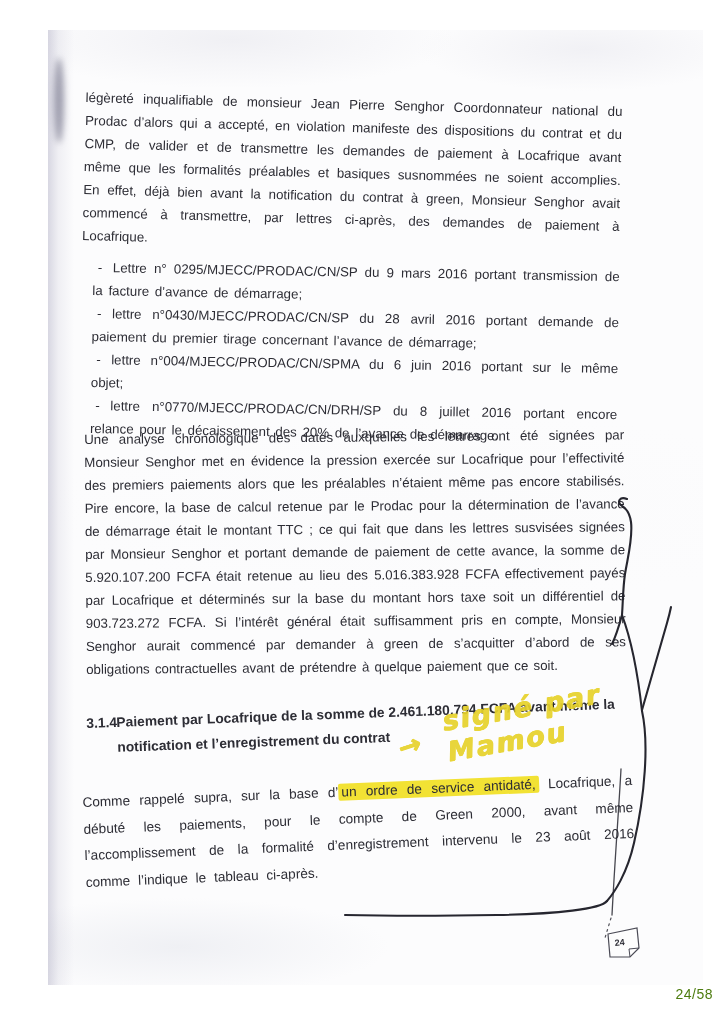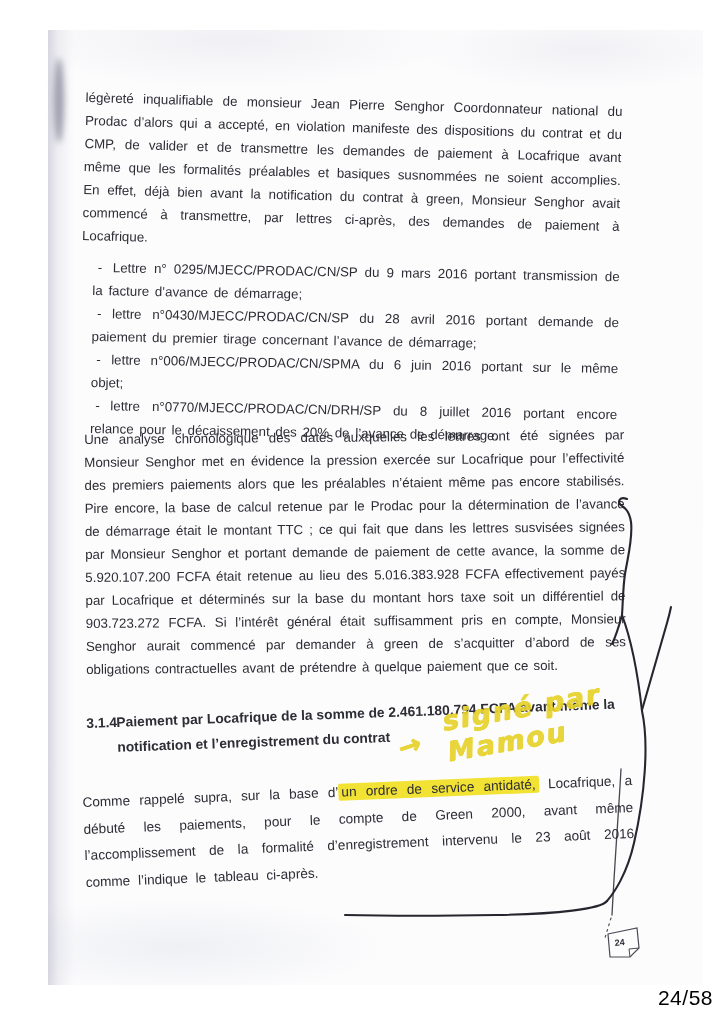--- a/index.html
+++ b/index.html
@@ -46,36 +46,36 @@
 
   
   .overlay{position:absolute;left:0;top:0;width:655px;height:955px;pointer-events:none;}
   .ink{fill:none;stroke:#26262f;stroke-width:2.1;stroke-linecap:round;stroke-linejoin:round;}
   .ink.thin{stroke-width:1.3;opacity:.85;}
   .ink.dot{stroke-width:1.2;stroke-dasharray:2 4;opacity:.8;}
   .stampbox{fill:#fdfdfd;stroke:#4a4a55;stroke-width:1.2;}
   .stampfold{fill:none;stroke:#4a4a55;stroke-width:1;}
   .stampnum{font-family:"Liberation Sans",sans-serif;font-size:9px;font-weight:bold;fill:#33333b;}
 
-  .folio{position:absolute;right:10px;top:986px;font-size:21px;color:#000000;
+  .folio{position:absolute;right:10px;top:986px;font-size:14px;color:#4d7c0f;
          letter-spacing:.5px;text-align:right;}
 </style>
 </head>
 <body>
 
 <div class="paper">
   <div class="edge-shadow"></div>
   <div class="edge-smudge"></div>
 
   <p class="txt p1">légèreté inqualifiable de monsieur Jean Pierre Senghor Coordonnateur national du Prodac d’alors qui a accepté, en violation manifeste des dispositions du contrat et du CMP, de valider et de transmettre les demandes de paiement à Locafrique avant même que les formalités préalables et basiques susnommées ne soient accomplies. En effet, déjà bien avant la notification du contrat à green, Monsieur Senghor avait commencé à transmettre, par lettres ci-après, des demandes de paiement à Locafrique.</p>
 
   <ul class="txt letters">
     <li><span class="bullet">-</span><span>Lettre n° 0295/MJECC/PRODAC/CN/SP du 9 mars 2016 portant transmission de la facture d’avance de démarrage;</span></li>
     <li><span class="bullet">-</span><span>lettre n°0430/MJECC/PRODAC/CN/SP du 28 avril 2016 portant demande de paiement du premier tirage concernant l’avance de démarrage;</span></li>
-    <li><span class="bullet">-</span><span>lettre n°006/MJECC/PRODAC/CN/SPMA du 6 juin 2016 portant sur le même objet;</span></li>
+    <li><span class="bullet">-</span><span>lettre n°004/MJECC/PRODAC/CN/SPMA du 6 juin 2016 portant sur le même objet;</span></li>
     <li><span class="bullet">-</span><span>lettre n°0770/MJECC/PRODAC/CN/DRH/SP du 8 juillet 2016 portant encore relance pour le décaissement des 20% de l’avance de démarrage.</span></li>
   </ul>
 
   <p class="txt p2">Une analyse chronologique des dates auxquelles les lettres ont été signées par Monsieur Senghor met en évidence la pression exercée sur Locafrique pour l’effectivité des premiers paiements alors que les préalables n’étaient même pas encore stabilisés. Pire encore, la base de calcul retenue par le Prodac pour la détermination de l’avance de démarrage était le montant TTC ; ce qui fait que dans les lettres susvisées signées par Monsieur Senghor et portant demande de paiement de cette avance, la somme de 5.920.107.200 FCFA était retenue au lieu des 5.016.383.928  FCFA effectivement payés par Locafrique et déterminés sur la base du montant hors taxe soit un différentiel de 903.723.272 FCFA. Si l’intérêt général était suffisamment pris en compte, Monsieur Senghor aurait commencé par demander à green de s’acquitter d’abord de ses obligations contractuelles avant de prétendre à quelque paiement que ce soit.</p>
 
   <div class="txt heading">
     <span class="hnum">3.1.4</span><span>Paiement par Locafrique de la somme de 2.461.180.794 FCFA avant même la notification et l’enregistrement du contrat</span>
   </div>
 
   <p class="txt p3"><span>Comme rappelé supra, sur la base d’</span><mark class="hl">un ordre de service antidaté,</mark><span> Locafrique, a débuté les paiements, pour le compte de Green 2000, avant même l’accomplissement de la formalité d’enregistrement intervenu le 23 août 2016 comme l’indique le tableau ci-après.</span></p>

